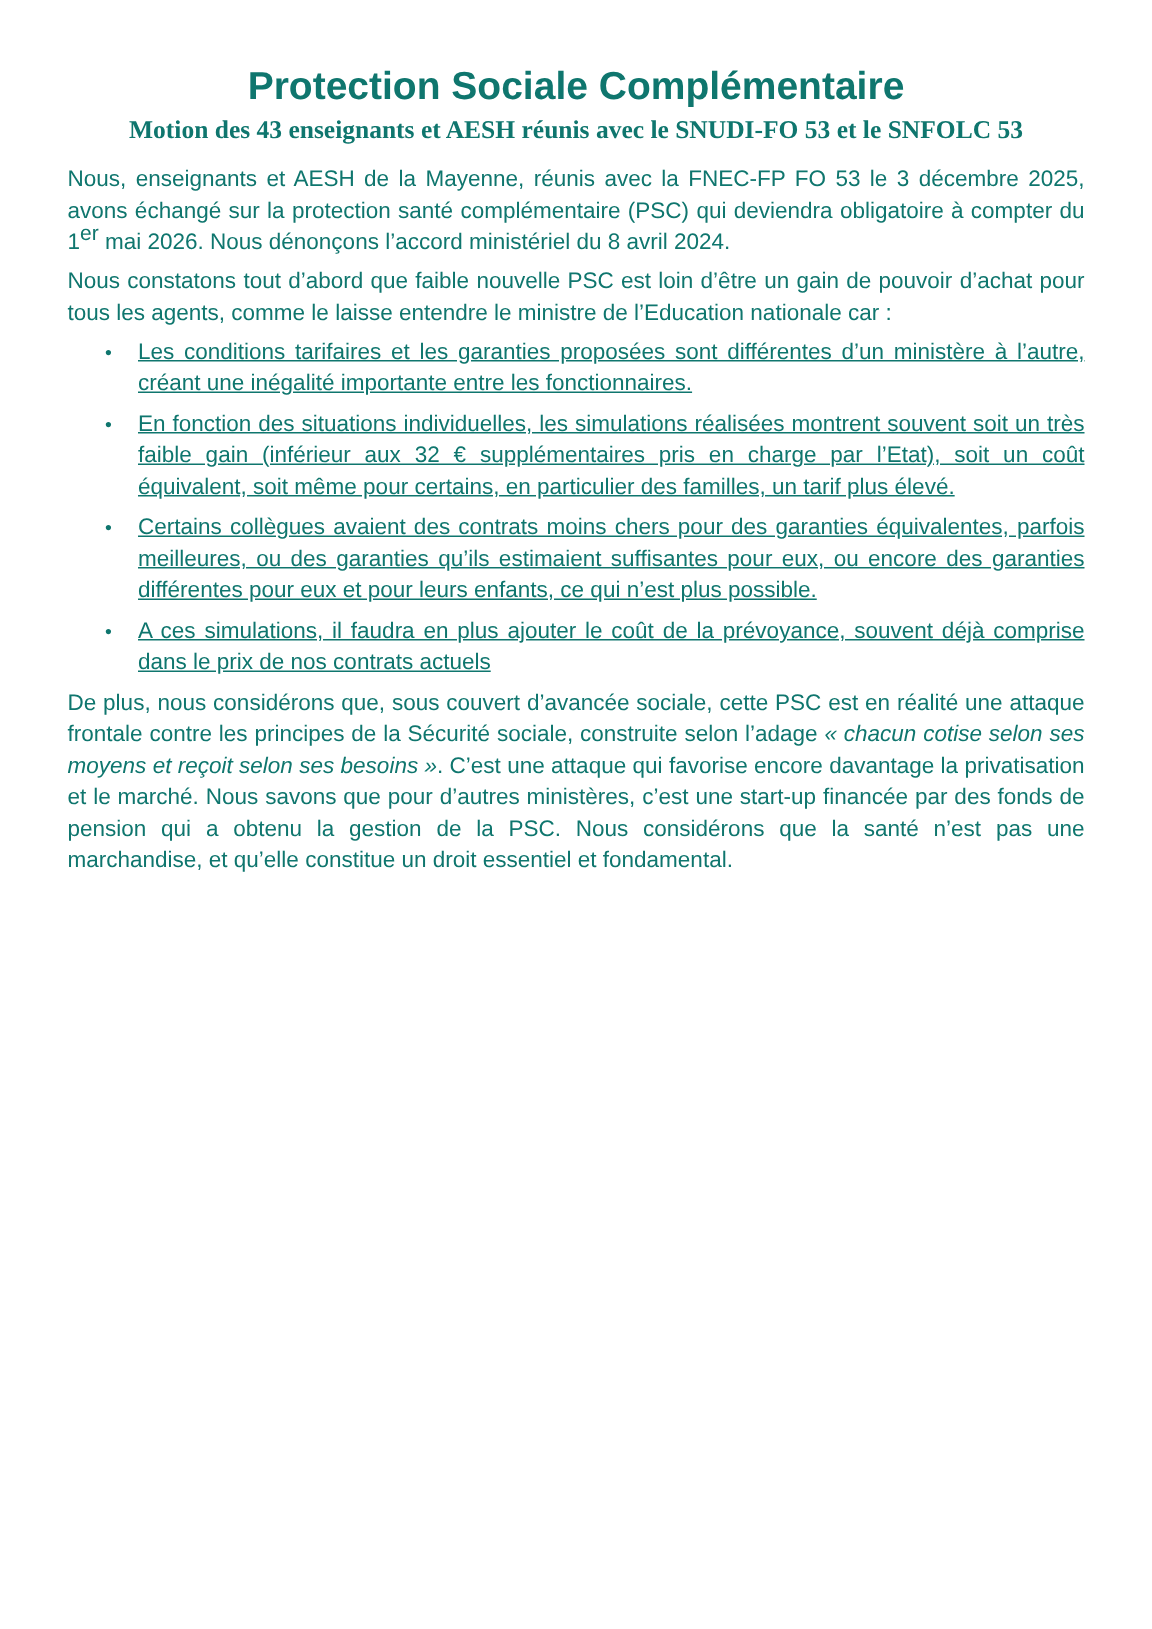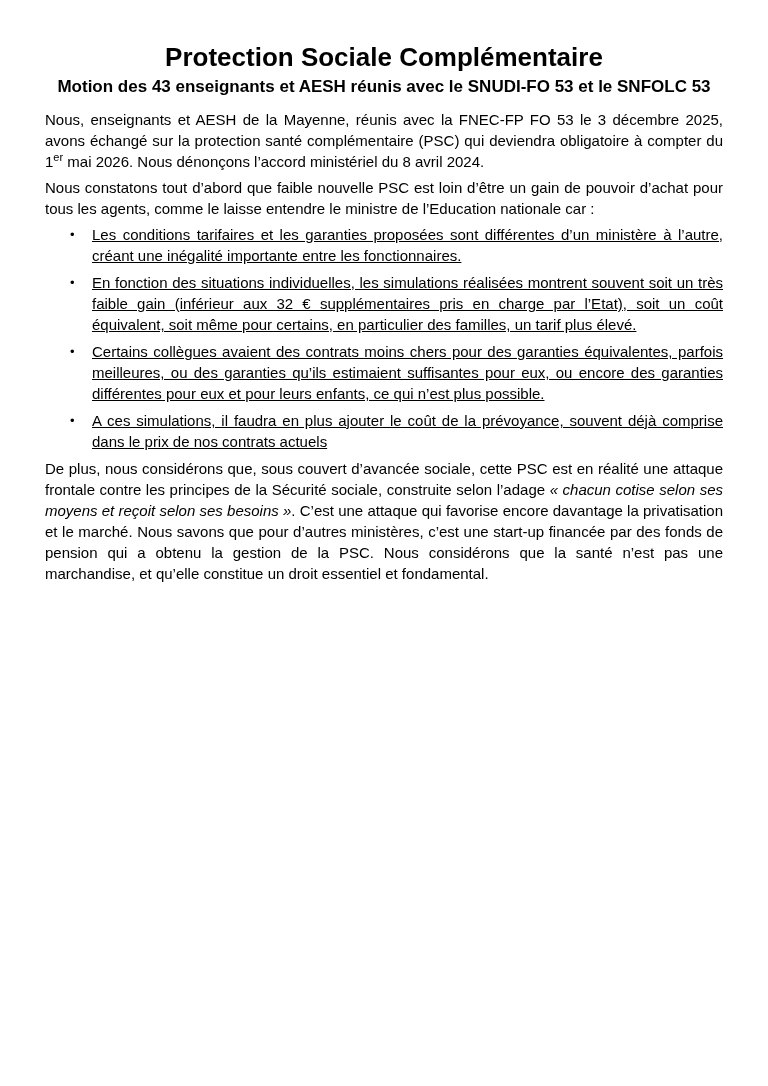--- a/index.html
+++ b/index.html
@@ -11,37 +11,38 @@
     position: relative;
     width: 768px;
     height: 1086px;
     margin: 0 auto;
     background: #ffffff;
     box-sizing: border-box;
     padding: 42px 45px 0 45px;
     font-family: "Liberation Sans", "DejaVu Sans", sans-serif;
     font-size: 15px;
     line-height: 21px;
-    color: #000000;
+    color: #0f766e;
     overflow: hidden;
   }
   .doc-title {
     margin: 0 0 4px 0;
     text-align: center;
     font-size: 26px;
     line-height: 30px;
     font-weight: bold;
     letter-spacing: 0;
   }
   .doc-subtitle {
     margin: 0 0 11px 0;
     text-align: center;
     font-size: 17px;
     line-height: 22px;
     font-weight: bold;
+    font-family: Liberation Serif, serif;
   }
   .body-p {
     margin: 0 0 5px 0;
     text-align: justify;
   }
   ul.bullet-list {
     list-style: none;
     margin: 0;
     padding: 0;
   }
@@ -56,21 +57,21 @@
     font-size: 13px;
   }
   .li-text {
     flex: 1;
     text-align: justify;
     text-decoration: underline;
   }
   b { font-weight: normal; }
   i { font-style: italic; }
   sup {
-    font-size: 11px;
+    font-size: 14px;
     line-height: 0;
     vertical-align: super;
   }
 </style>
 </head>
 <body>
 
 <div class="page">
   <h1 class="doc-title">Protection Sociale Complémentaire</h1>
   <h2 class="doc-subtitle">Motion des 43 enseignants et AESH réunis avec le SNUDI-FO 53 et le SNFOLC 53</h2>

